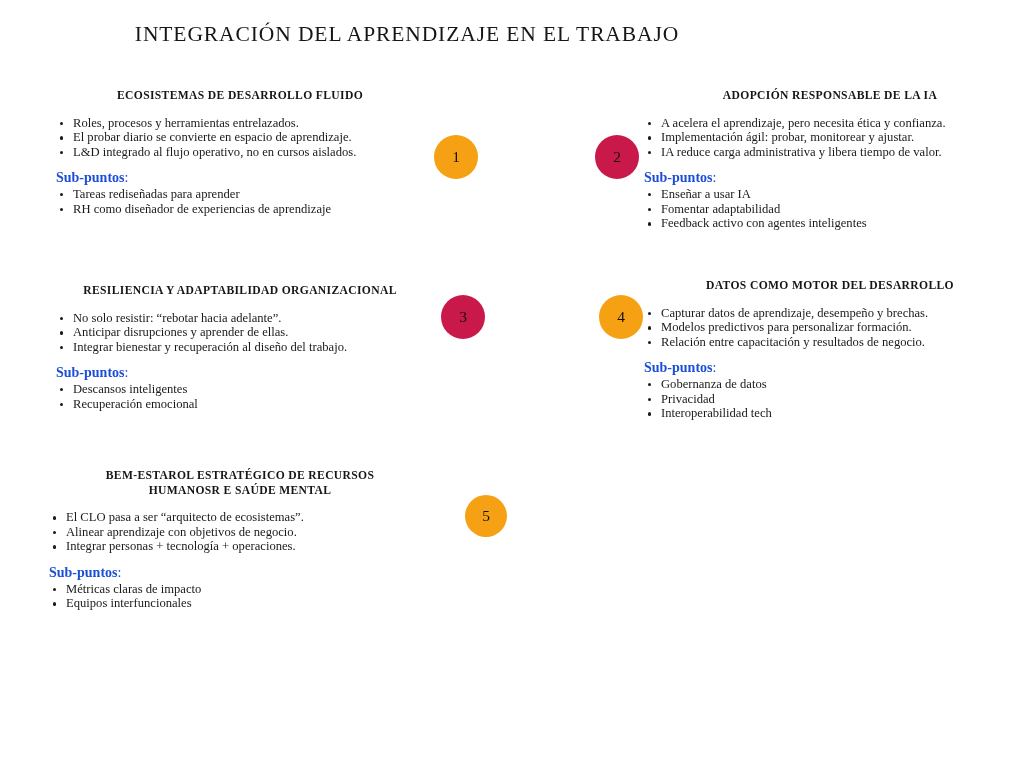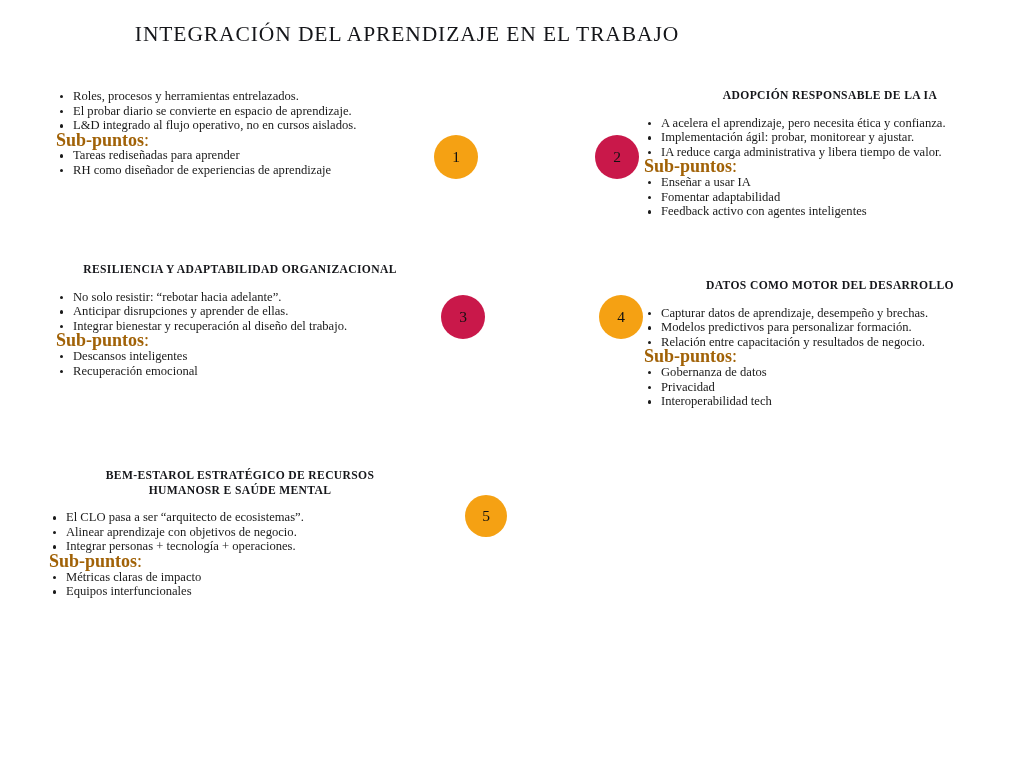--- a/index.html
+++ b/index.html
@@ -64,24 +64,25 @@
     content: "";
     position: absolute;
     left: 4px;
     top: 6px;
     width: 3.4px;
     height: 3.4px;
     border-radius: 50%;
     background: #1a1a1a;
   }
   .sub-label {
-    font-size: 18px;
+    font-size: 14px;
     line-height: 14.6px;
+    margin-top: 12px;
     margin-bottom: 1px;
-    color: #a16207;
+    color: #1d4ed8;
   }
   .sub-label b {
     font-weight: bold;
   }
 
   
   .col-left  { left: 44px;  width: 392px; }
   .col-right { left: 634px; width: 392px; }
   .col-left .block-heading  { padding: 0 2px; }
   .col-right .block-heading { padding: 0 2px; }
@@ -107,20 +108,21 @@
   }
 </style>
 </head>
 <body style="background: rgb(255, 255, 255);">
 
 <div id="slide">
 
   <div class="slide-title">INTEGRACIÓN DEL APRENDIZAJE EN EL TRABAJO</div>
 
   <div class="block col-left" style="top:89px;">
+    <div class="block-heading">ECOSISTEMAS DE DESARROLLO FLUIDO</div>
     <ul class="bullets">
       <li>Roles, procesos y herramientas entrelazados.</li>
       <li>El probar diario se convierte en espacio de aprendizaje.</li>
       <li>L&amp;D integrado al flujo operativo, no en cursos aislados.</li>
     </ul>
     <div class="sub-label"><b>Sub-puntos</b><span>:</span></div>
     <ul class="bullets">
       <li>Tareas rediseñadas para aprender</li>
       <li>RH como diseñador de experiencias de aprendizaje</li>
     </ul>
@@ -134,21 +136,21 @@
       <li>IA reduce carga administrativa y libera tiempo de valor.</li>
     </ul>
     <div class="sub-label"><b>Sub-puntos</b><span>:</span></div>
     <ul class="bullets">
       <li>Enseñar a usar IA</li>
       <li>Fomentar adaptabilidad</li>
       <li>Feedback activo con agentes inteligentes</li>
     </ul>
   </div>
 
-  <div class="block col-left" style="top:263px;">
+  <div class="block col-left" style="top:284px;">
     <div class="block-heading">RESILIENCIA Y ADAPTABILIDAD ORGANIZACIONAL</div>
     <ul class="bullets">
       <li>No solo resistir: “rebotar hacia adelante”.</li>
       <li>Anticipar disrupciones y aprender de ellas.</li>
       <li>Integrar bienestar y recuperación al diseño del trabajo.</li>
     </ul>
     <div class="sub-label"><b>Sub-puntos</b><span>:</span></div>
     <ul class="bullets">
       <li>Descansos inteligentes</li>
       <li>Recuperación emocional</li>

